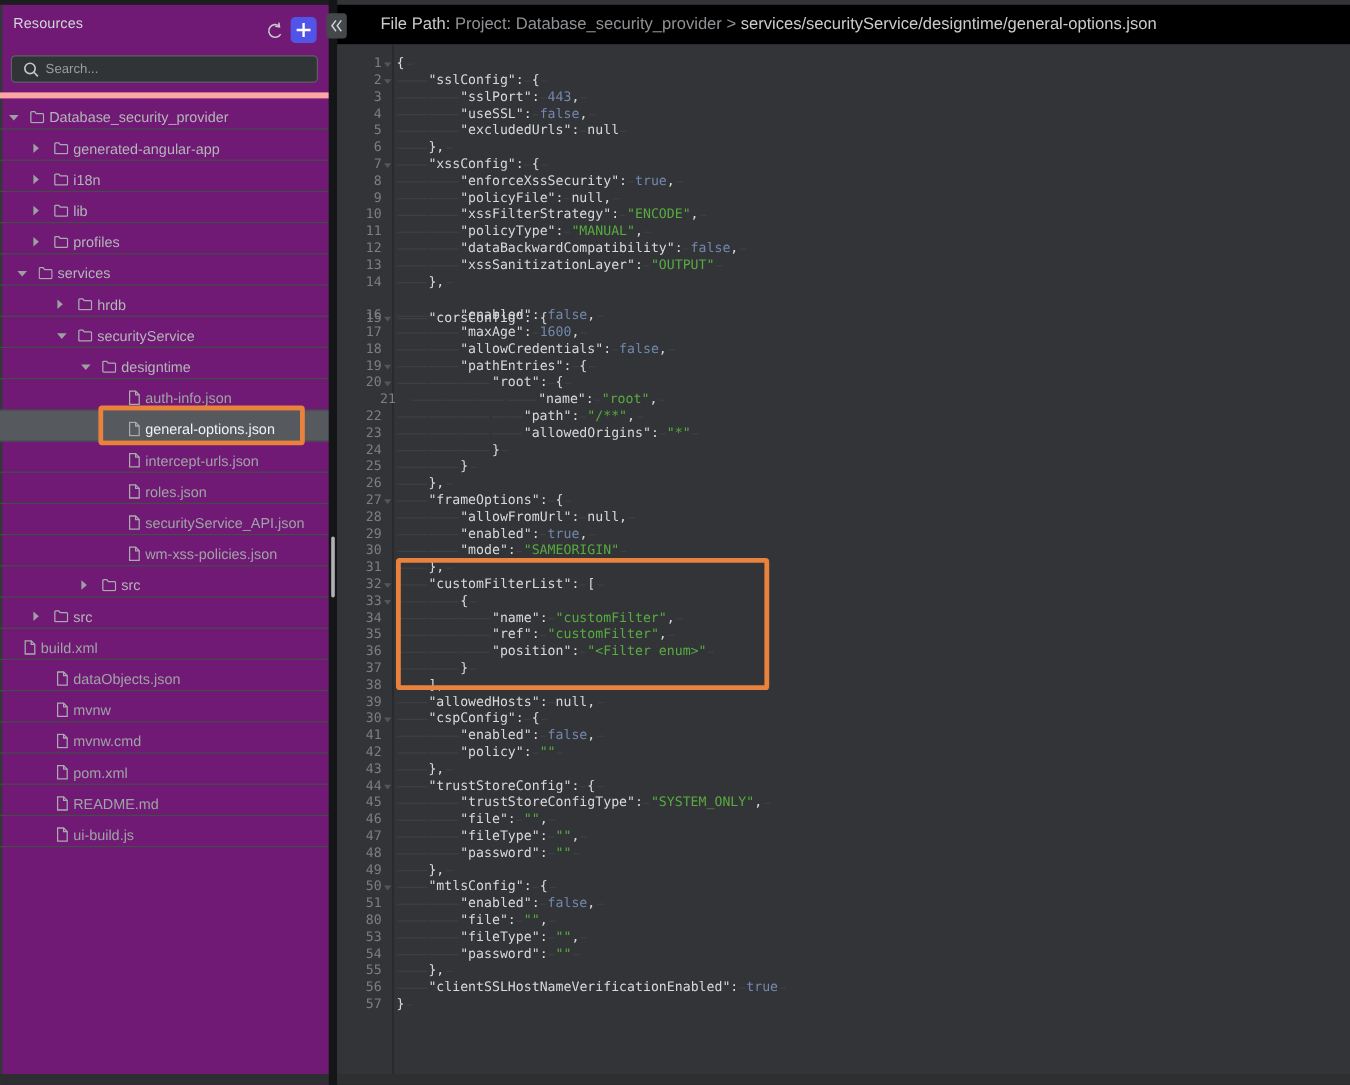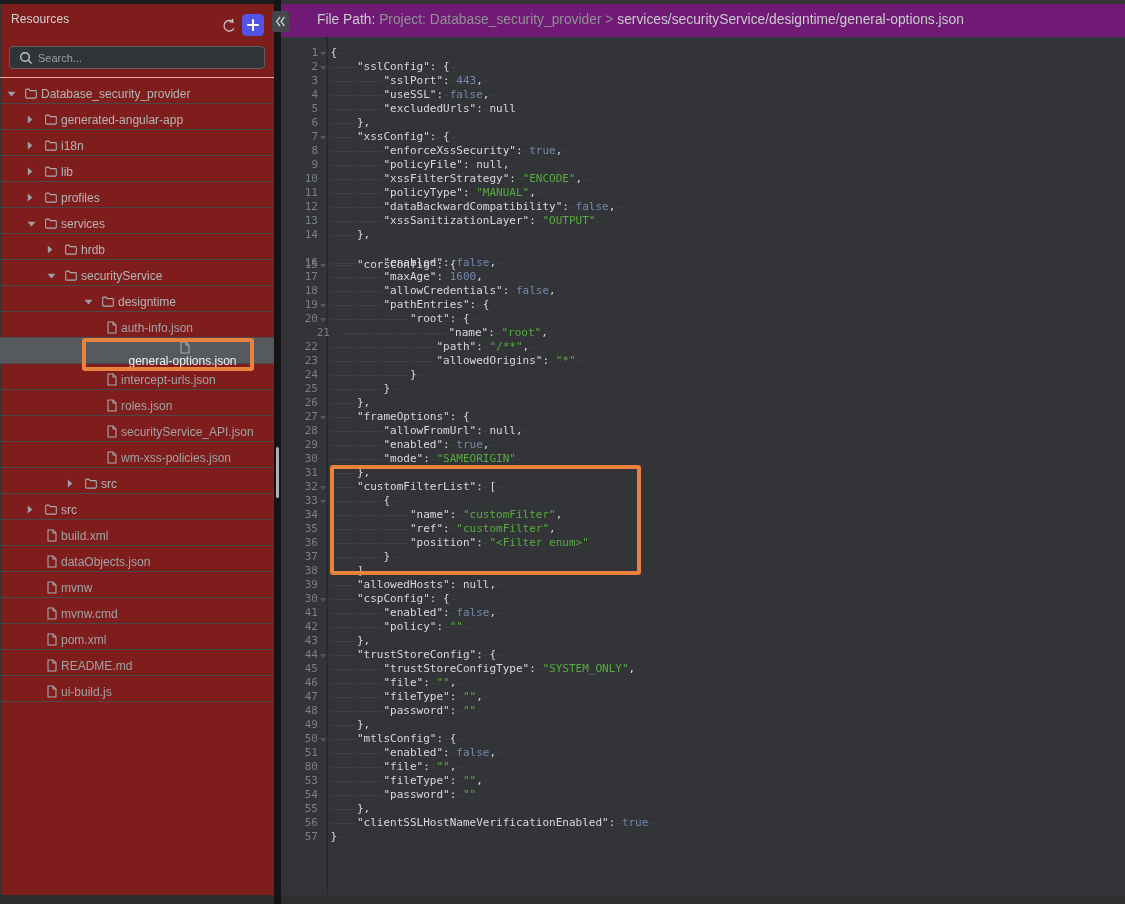--- a/index.html
+++ b/index.html
@@ -4,52 +4,52 @@
 <style>
   * { margin:0; padding:0; box-sizing:border-box; -webkit-font-smoothing:antialiased; }
   html,body { width:1125px; height:904px; overflow:hidden; }
   body { background:#1b1d1f; font-family:"Liberation Sans","DejaVu Sans",sans-serif; }
   #app { position:relative; width:1125px; height:904px; background:#1b1d1f;  }
 
   
   #topstrip { position:absolute; left:0; top:0; width:1125px; height:4px; background:#1b1d1f; }
 
   
-  #sidebar { position:absolute; left:0; top:4px; width:274px; height:900px; background:#7f1d1d; }
+  #sidebar { position:absolute; left:0; top:4px; width:274px; height:900px; background:#701a75; }
   #sb-left-edge { position:absolute; left:0; top:0; width:2px; height:900px; background:#34373a; }
   #sb-header { position:absolute; left:0; top:0; width:100%; height:40px; }
   #sb-title { position:absolute; left:11px; top:8px; font-size:12px; color:#d3d5d7; letter-spacing:.1px; }
   #refresh-btn { position:absolute; left:220px; top:14px; width:18px; height:18px; cursor:pointer; }
   #plus-btn { position:absolute; left:242px; top:10px; width:22px; height:22px; border-radius:4px; display:flex; align-items:center; justify-content:center; }
   #plus-btn svg { display:block; }
   #collapse-btn { position:absolute; left:272px; top:11px; width:17px; height:21px; background:#45484b; border-radius:3px; z-index:5; display:flex; align-items:center; justify-content:center; }
   #searchbox { position:absolute; left:9px; top:42px; width:256px; height:23px; background:#313437; border:1px solid #5d6063; border-radius:4px; display:flex; align-items:center; }
   #searchbox svg { margin-left:9px; flex:none; }
   #search-input { background:transparent; border:none; outline:none; color:#c6c8ca; font-size:11px; margin-left:5px; width:200px; font-family:inherit; }
   #search-input::placeholder { color:#9b9ea1; opacity:1; }
 
-  #tree { position:absolute; left:0; top:73px; width:274px; border-top:1px solid #fca5a5; }
+  #tree { position:absolute; left:0; top:73px; width:274px; border-top:5px solid #fca5a5; }
   .trow { position:relative; height:26px; border-bottom:1px solid #47494c; display:flex; align-items:center; }
   .trow.selected { background:#56595d; }
   .chev { flex:none; width:11px; display:flex; align-items:center; justify-content:flex-start; }
   .trow > * { position:relative; top:3px; }
   .ticon { flex:none; width:12px; margin-left:7px; display:flex; align-items:center; }
   .tlabel { margin-left:4px; font-size:12px; color:#b3b5b8; white-space:nowrap; }
   .trow.file .tlabel { color:#a0a3a6; }
   .trow.selected .tlabel { color:#f1f2f3; }
 
   #sb-bottom { position:absolute; left:0; bottom:0; width:274px; height:9px; background:#2c2e30; }
 
   
   #divider { position:absolute; left:274px; top:0; width:7px; height:904px; background:#141517; }
   #sb-scroll-thumb { position:absolute; left:276px; top:447px; width:3px; height:51px; border-radius:2px; background:#b0b1b2; z-index:4; }
 
   
   #editor { position:absolute; left:281px; top:0; width:844px; height:904px; background:#323437; }
-  #ed-header { position:absolute; left:0; top:4px; width:844px; height:33px; background:#701a75; }
+  #ed-header { position:absolute; left:0; top:4px; width:844px; height:33px; background:#000000; }
   #ed-header-text { position:absolute; left:36px; top:8px; font-size:13.8px; color:#c9cbcd; white-space:nowrap; }
   #ed-header-text .dim { color:#8f9295; }
 
   #code-area { position:absolute; left:0; top:37px; width:844px; height:858px; background:#323437; }
   #gutter-border { position:absolute; left:46px; top:0; width:1px; height:858px; background:#242628; }
   .line { position:absolute; left:0; height:14px; width:844px; font-family:"DejaVu Sans Mono","Liberation Mono",monospace; font-size:11px; line-height:14px; white-space:pre; }
   .line .ln { position:absolute; left:0; width:37px; text-align:right; color:#7c7f83; }
   .line .fold { position:absolute; left:39px; top:6px; width:0; height:0; border-left:3px solid transparent; border-right:3px solid transparent; border-top:4px solid #54575a; }
   .line .txt { position:absolute; left:49.5px; top:0; color:#d7d9db; }
   .tok-b { color:#7288ae; }
@@ -157,21 +157,21 @@
               <path d="M0.8 0.5 V8.5 L5.4 4.5 Z" fill="#9da0a3"></path>
             </svg>
           </span>
           <span class="ticon">
             <svg width="12" height="11" viewBox="0 0 12 11" fill="none" stroke="#a9acaf" stroke-width="1.05">
               <path d="M0.7 9.3 V1.9 Q0.7 1.1 1.5 1.1 H4 L5.2 2.6 H10.5 Q11.3 2.6 11.3 3.4 V9.3 Q11.3 10.1 10.5 10.1 H1.5 Q0.7 10.1 0.7 9.3 Z"></path>
             </svg>
           </span>
           <span class="tlabel">profiles</span>
         </div>
-        <div class="trow" style="padding-left: 27px;">
+        <div class="trow" style="padding-left: 14px;">
           <span class="chev">
             <svg width="9" height="6" viewBox="0 0 9 6">
               <path d="M0.5 0.8 H8.5 L4.5 5.4 Z" fill="#9da0a3"></path>
             </svg>
           </span>
           <span class="ticon">
             <svg width="12" height="11" viewBox="0 0 12 11" fill="none" stroke="#a9acaf" stroke-width="1.05">
               <path d="M0.7 9.3 V1.9 Q0.7 1.1 1.5 1.1 H4 L5.2 2.6 H10.5 Q11.3 2.6 11.3 3.4 V9.3 Q11.3 10.1 10.5 10.1 H1.5 Q0.7 10.1 0.7 9.3 Z"></path>
             </svg>
           </span>
@@ -196,21 +196,21 @@
               <path d="M0.5 0.8 H8.5 L4.5 5.4 Z" fill="#9da0a3"></path>
             </svg>
           </span>
           <span class="ticon">
             <svg width="12" height="11" viewBox="0 0 12 11" fill="none" stroke="#a9acaf" stroke-width="1.05">
               <path d="M0.7 9.3 V1.9 Q0.7 1.1 1.5 1.1 H4 L5.2 2.6 H10.5 Q11.3 2.6 11.3 3.4 V9.3 Q11.3 10.1 10.5 10.1 H1.5 Q0.7 10.1 0.7 9.3 Z"></path>
             </svg>
           </span>
           <span class="tlabel">securityService</span>
         </div>
-        <div class="trow" style="padding-left: 84px;">
+        <div class="trow" style="padding-left: 67px;">
           <span class="chev">
             <svg width="9" height="6" viewBox="0 0 9 6">
               <path d="M0.5 0.8 H8.5 L4.5 5.4 Z" fill="#9da0a3"></path>
             </svg>
           </span>
           <span class="ticon">
             <svg width="12" height="11" viewBox="0 0 12 11" fill="none" stroke="#a9acaf" stroke-width="1.05">
               <path d="M0.7 9.3 V1.9 Q0.7 1.1 1.5 1.1 H4 L5.2 2.6 H10.5 Q11.3 2.6 11.3 3.4 V9.3 Q11.3 10.1 10.5 10.1 H1.5 Q0.7 10.1 0.7 9.3 Z"></path>
             </svg>
           </span>
@@ -219,21 +219,21 @@
         <div class="trow file" style="padding-left: 87px;">
           <span class="chev"></span>
           <span class="ticon">
             <svg width="10" height="13" viewBox="0 0 10 13" fill="none" stroke="#a9acaf" stroke-width="1.05" style="margin-left:2px">
               <path d="M1 1 H6 L9 4 V12 H1 Z"></path>
               <path d="M6 1 V4 H9"></path>
             </svg>
           </span>
           <span class="tlabel">auth-info.json</span>
         </div>
-        <div class="trow file selected" style="padding-left: 87px; flex-direction: column;">
+        <div class="trow file selected" style="padding-left: 87px;">
           <span class="chev"></span>
           <span class="ticon">
             <svg width="10" height="13" viewBox="0 0 10 13" fill="none" stroke="#a9acaf" stroke-width="1.05" style="margin-left:2px">
               <path d="M1 1 H6 L9 4 V12 H1 Z"></path>
               <path d="M6 1 V4 H9"></path>
             </svg>
           </span>
           <span class="tlabel">general-options.json</span>
         </div>
         <div class="trow file" style="padding-left: 87px;">
@@ -295,21 +295,21 @@
               <path d="M0.8 0.5 V8.5 L5.4 4.5 Z" fill="#9da0a3"></path>
             </svg>
           </span>
           <span class="ticon">
             <svg width="12" height="11" viewBox="0 0 12 11" fill="none" stroke="#a9acaf" stroke-width="1.05">
               <path d="M0.7 9.3 V1.9 Q0.7 1.1 1.5 1.1 H4 L5.2 2.6 H10.5 Q11.3 2.6 11.3 3.4 V9.3 Q11.3 10.1 10.5 10.1 H1.5 Q0.7 10.1 0.7 9.3 Z"></path>
             </svg>
           </span>
           <span class="tlabel">src</span>
         </div>
-        <div class="trow file" style="padding-left: 27px;">
+        <div class="trow file" style="">
           <span class="chev"></span>
           <span class="ticon">
             <svg width="10" height="13" viewBox="0 0 10 13" fill="none" stroke="#a9acaf" stroke-width="1.05" style="margin-left:2px">
               <path d="M1 1 H6 L9 4 V12 H1 Z"></path>
               <path d="M6 1 V4 H9"></path>
             </svg>
           </span>
           <span class="tlabel">build.xml</span>
         </div>
         <div class="trow file" style="padding-left: 27px;">

